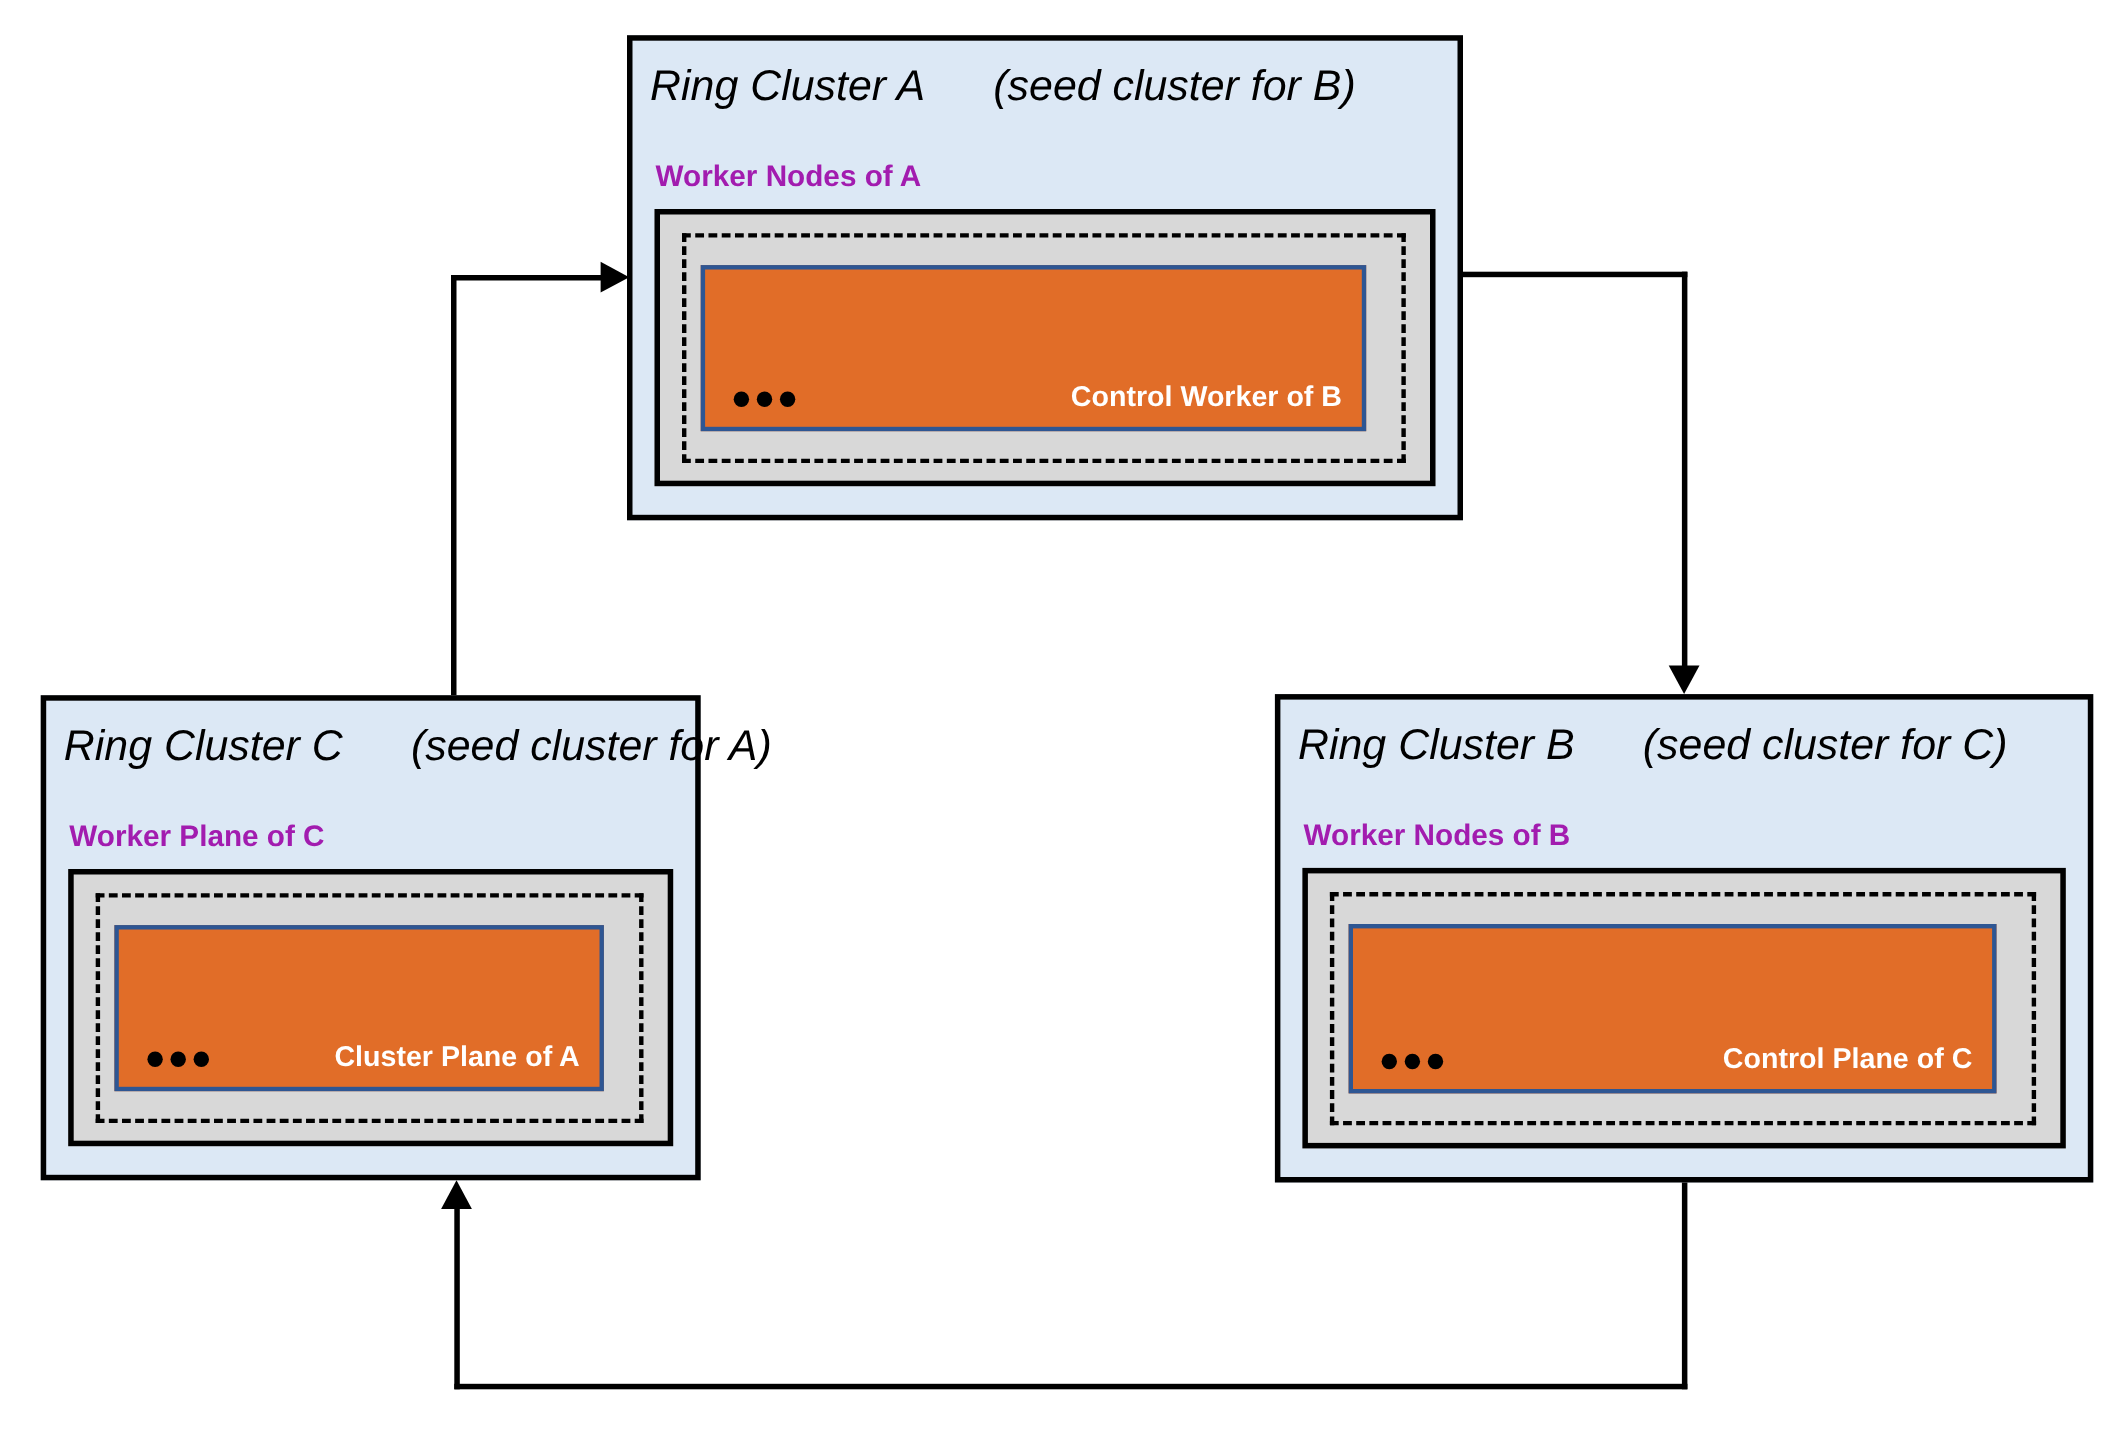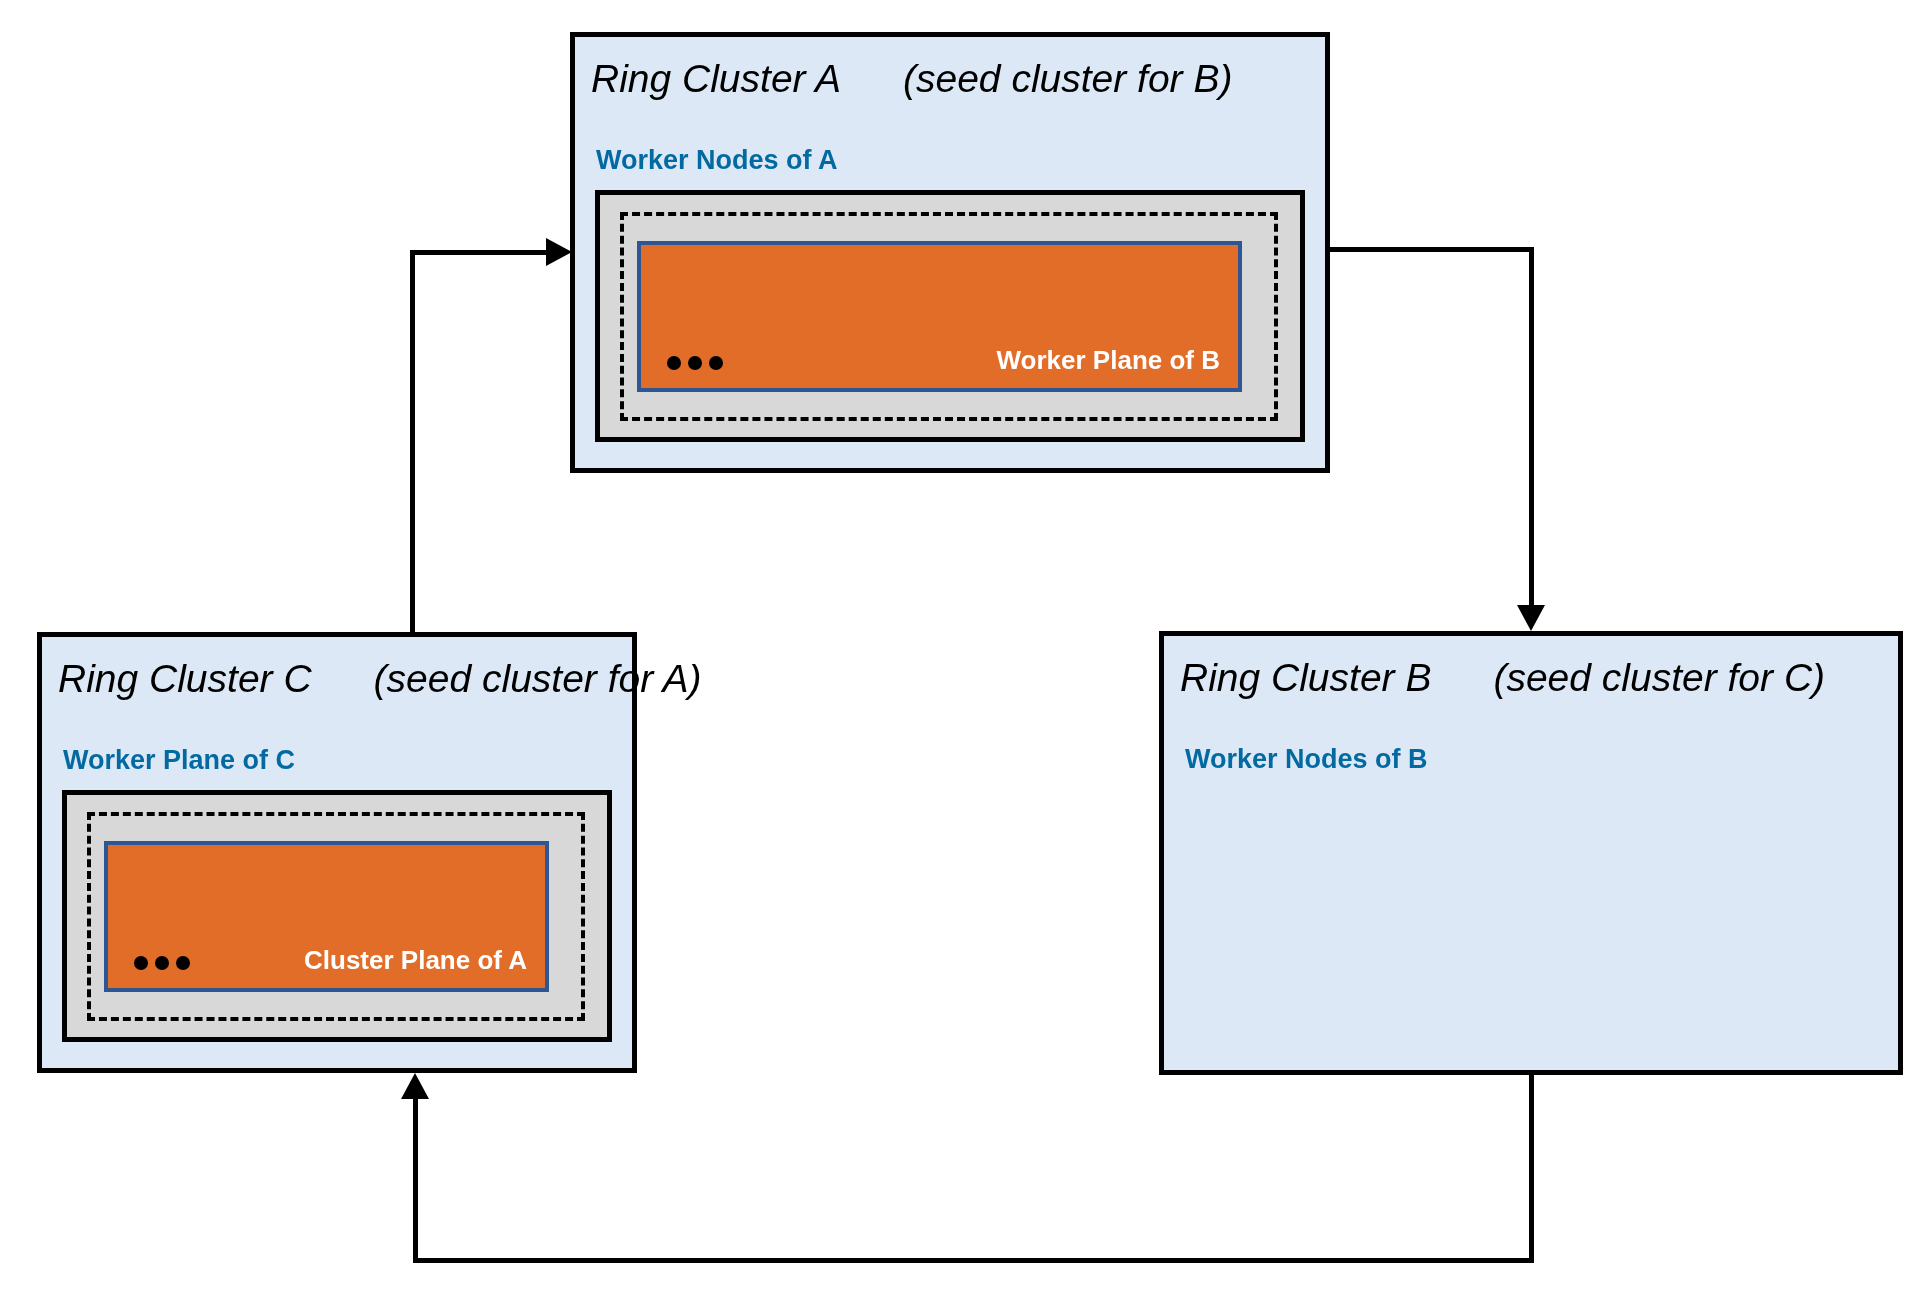--- a/index.html
+++ b/index.html
@@ -38,21 +38,21 @@
     color: #000000;
     font-style: italic;
   }
   .cluster-subtitle { margin-left: 62px; }
 
   .worker-label {
     position: absolute;
     top: 106px; left: 21px;
     font-size: 27px;
     font-weight: bold;
-    color: #0369a1;
+    color: #a21caf;
     line-height: 34px;
   }
 
   .worker-box {
     position: absolute;
     left: 20px; right: 20px; top: 153px; bottom: 26px;
     background: #D8D8D8;
     border: 5px solid #000000;
     box-sizing: border-box;
   }
@@ -145,32 +145,44 @@
     </div>
     <div class="worker-label">Worker Nodes of A</div>
     <div class="worker-box">
       <div class="pod-boundary">
         <div class="control-plane">
           <div class="ellipsis">
             <span class="dot"></span>
             <span class="dot"></span>
             <span class="dot"></span>
           </div>
-          <div class="control-label">Worker Plane of B</div>
+          <div class="control-label">Control Worker of B</div>
         </div>
       </div>
     </div>
   </div>
 
   <div class="cluster" id="cluster-b">
     <div class="title-row">
       <span class="cluster-title">Ring Cluster B</span>
       <span class="cluster-subtitle">(seed cluster for C)</span>
     </div>
     <div class="worker-label">Worker Nodes of B</div>
+    <div class="worker-box">
+      <div class="pod-boundary">
+        <div class="control-plane">
+          <div class="ellipsis">
+            <span class="dot"></span>
+            <span class="dot"></span>
+            <span class="dot"></span>
+          </div>
+          <div class="control-label">Control Plane of C</div>
+        </div>
+      </div>
+    </div>
   </div>
 
   <div class="cluster" id="cluster-c">
     <div class="title-row">
       <span class="cluster-title">Ring Cluster C</span>
       <span class="cluster-subtitle">(seed cluster for A)</span>
     </div>
     <div class="worker-label">Worker Plane of C</div>
     <div class="worker-box">
       <div class="pod-boundary">

